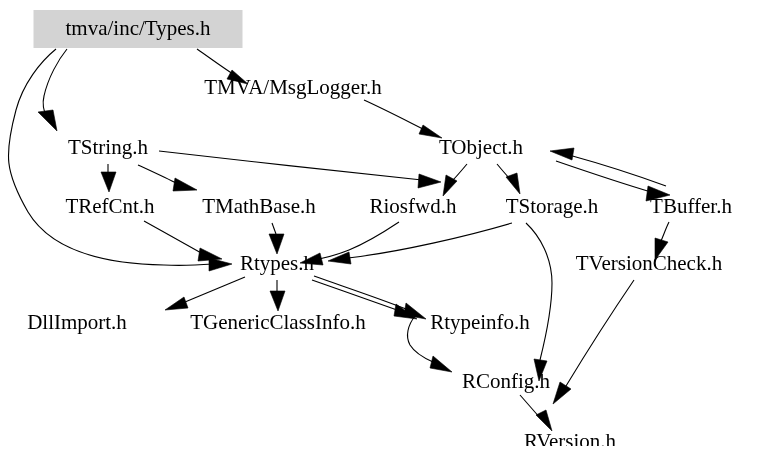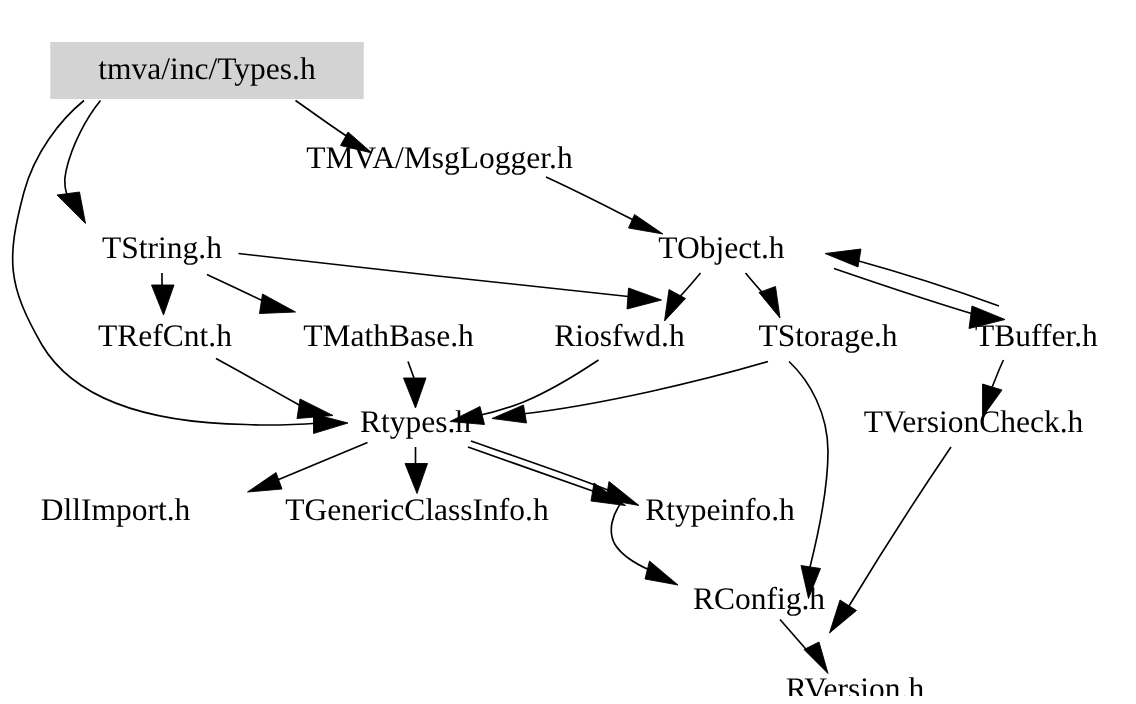--- a/index.html
+++ b/index.html
@@ -7,21 +7,20 @@
     padding: 0;
     background: #ffffff;
   }
   #graph-root {
     position: relative;
     width: 757px;
     height: 446px;
     background: #ffffff;
     overflow: hidden;
     font-family: "Liberation Serif", "DejaVu Serif", serif;
-    margin-top: 18px;
   }
   svg.graph-canvas {
     position: absolute;
     left: 0;
     top: 0;
     width: 757px;
     height: 469px;
   }
   .edge-path {
     fill: none;

